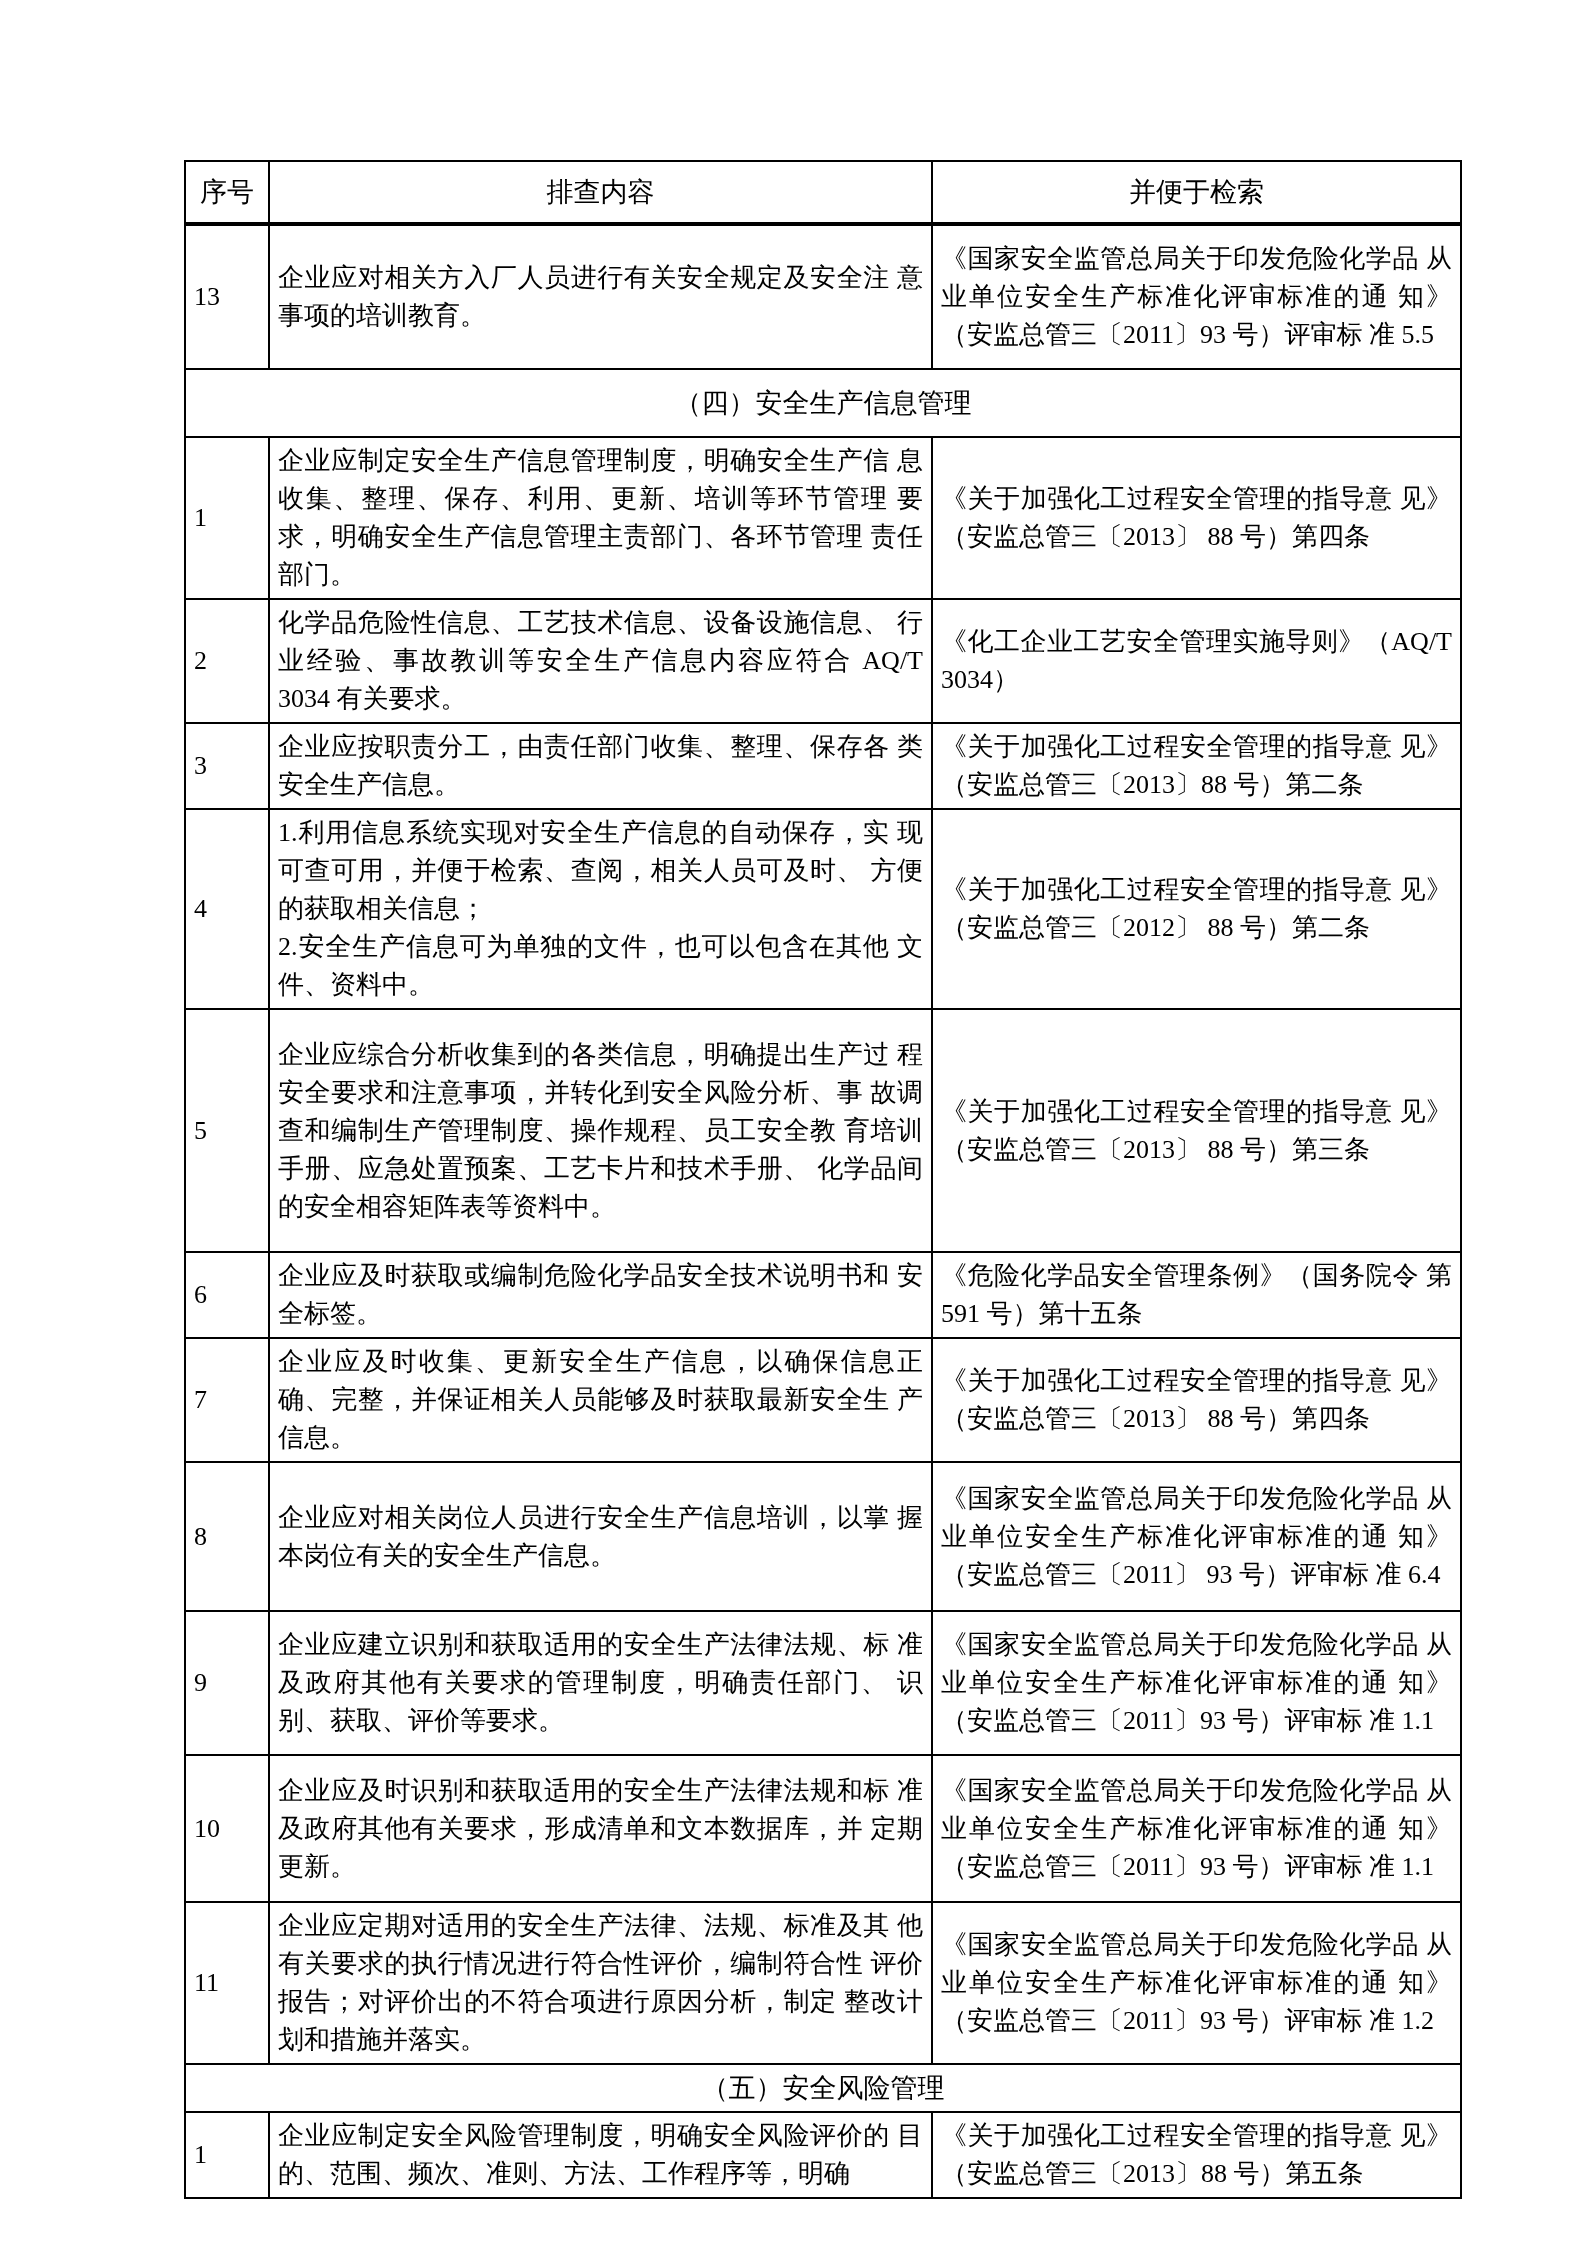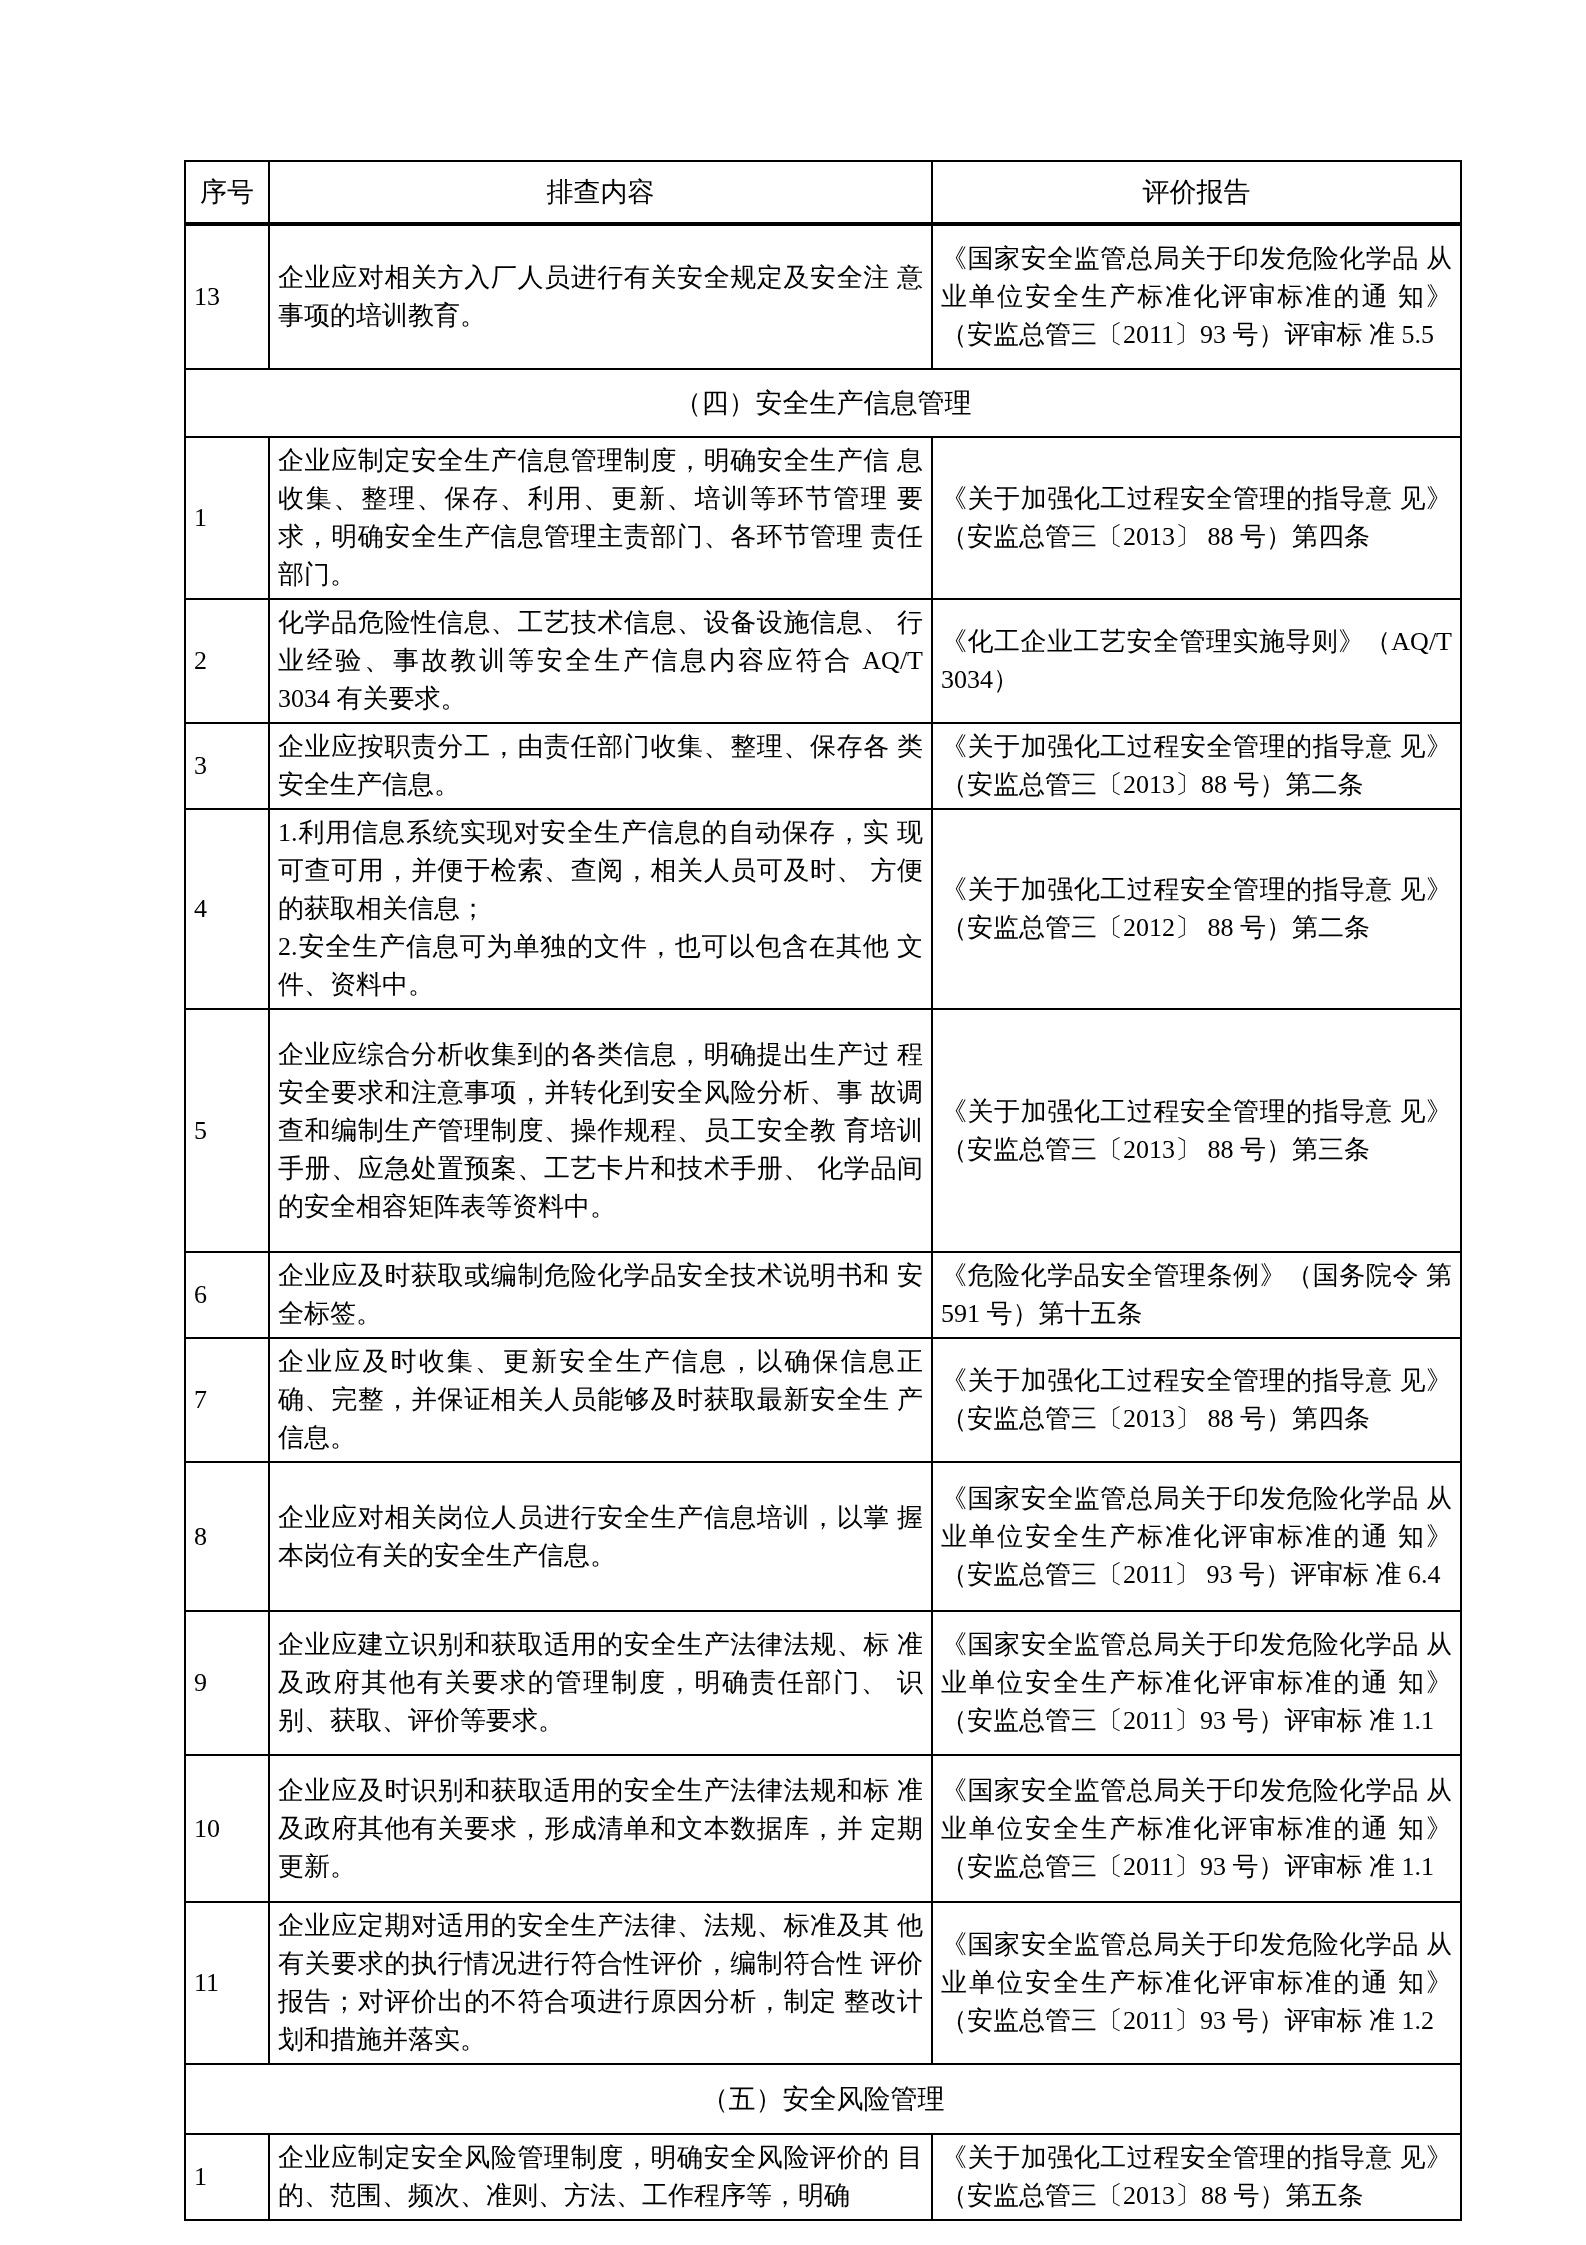--- a/index.html
+++ b/index.html
@@ -66,21 +66,21 @@
   <table class="checklist">
     <colgroup>
       <col style="width:84px">
       <col style="width:663px">
       <col style="width:529px">
     </colgroup>
     <tbody>
       <tr class="header-row" style="height:63px">
         <td class="no-cell">序号</td>
         <td>排查内容</td>
-        <td>评价报告</td>
+        <td>并便于检索</td>
       </tr>
 
       <tr class="item-row" style="height:145px">
         <td class="no-cell">13</td>
         <td class="content-cell">企业应对相关方入厂人员进行有关安全规定及安全注 意事项的培训教育。</td>
         <td class="basis-cell">《国家安全监管总局关于印发危险化学品 从业单位安全生产标准化评审标准的通 知》（安监总管三〔2011〕93 号）评审标 准 5.5</td>
       </tr>
 
       <tr class="section-row" style="height:68px">
         <td colspan="3">（四）安全生产信息管理</td>
@@ -146,21 +146,21 @@
         <td class="content-cell">企业应及时识别和获取适用的安全生产法律法规和标 准及政府其他有关要求，形成清单和文本数据库，并 定期更新。</td>
         <td class="basis-cell">《国家安全监管总局关于印发危险化学品 从业单位安全生产标准化评审标准的通 知》（安监总管三〔2011〕93 号）评审标 准 1.1</td>
       </tr>
 
       <tr class="item-row" style="height:145px">
         <td class="no-cell">11</td>
         <td class="content-cell">企业应定期对适用的安全生产法律、法规、标准及其 他有关要求的执行情况进行符合性评价，编制符合性 评价报告；对评价出的不符合项进行原因分析，制定 整改计划和措施并落实。</td>
         <td class="basis-cell">《国家安全监管总局关于印发危险化学品 从业单位安全生产标准化评审标准的通 知》（安监总管三〔2011〕93 号）评审标 准 1.2</td>
       </tr>
 
-      <tr class="section-row" style="height:70px">
+      <tr class="section-row" style="height:48px">
         <td colspan="3">（五）安全风险管理</td>
       </tr>
 
       <tr class="item-row" style="height:75px">
         <td class="no-cell">1</td>
         <td class="content-cell">企业应制定安全风险管理制度，明确安全风险评价的 目的、范围、频次、准则、方法、工作程序等，明确</td>
         <td class="basis-cell">《关于加强化工过程安全管理的指导意 见》（安监总管三〔2013〕88 号）第五条</td>
       </tr>
     </tbody>
   </table>

